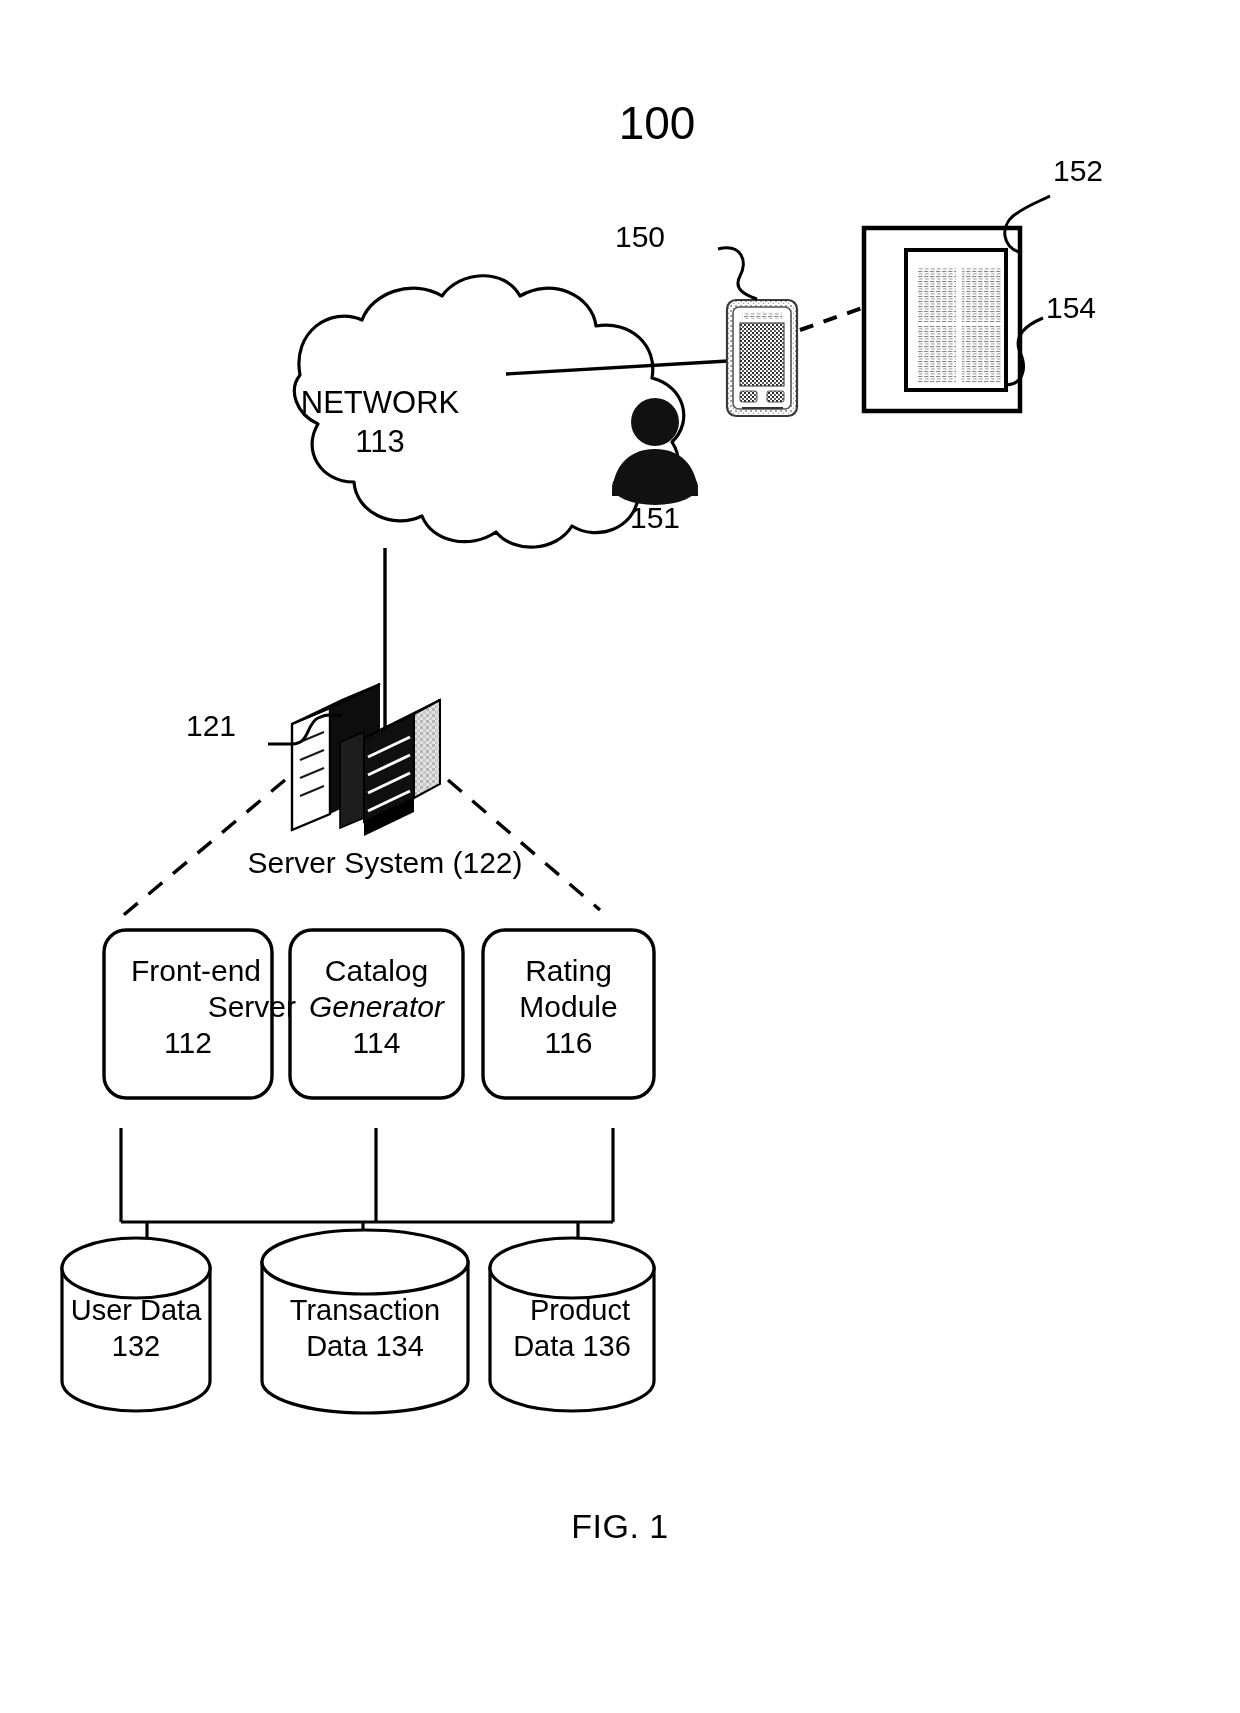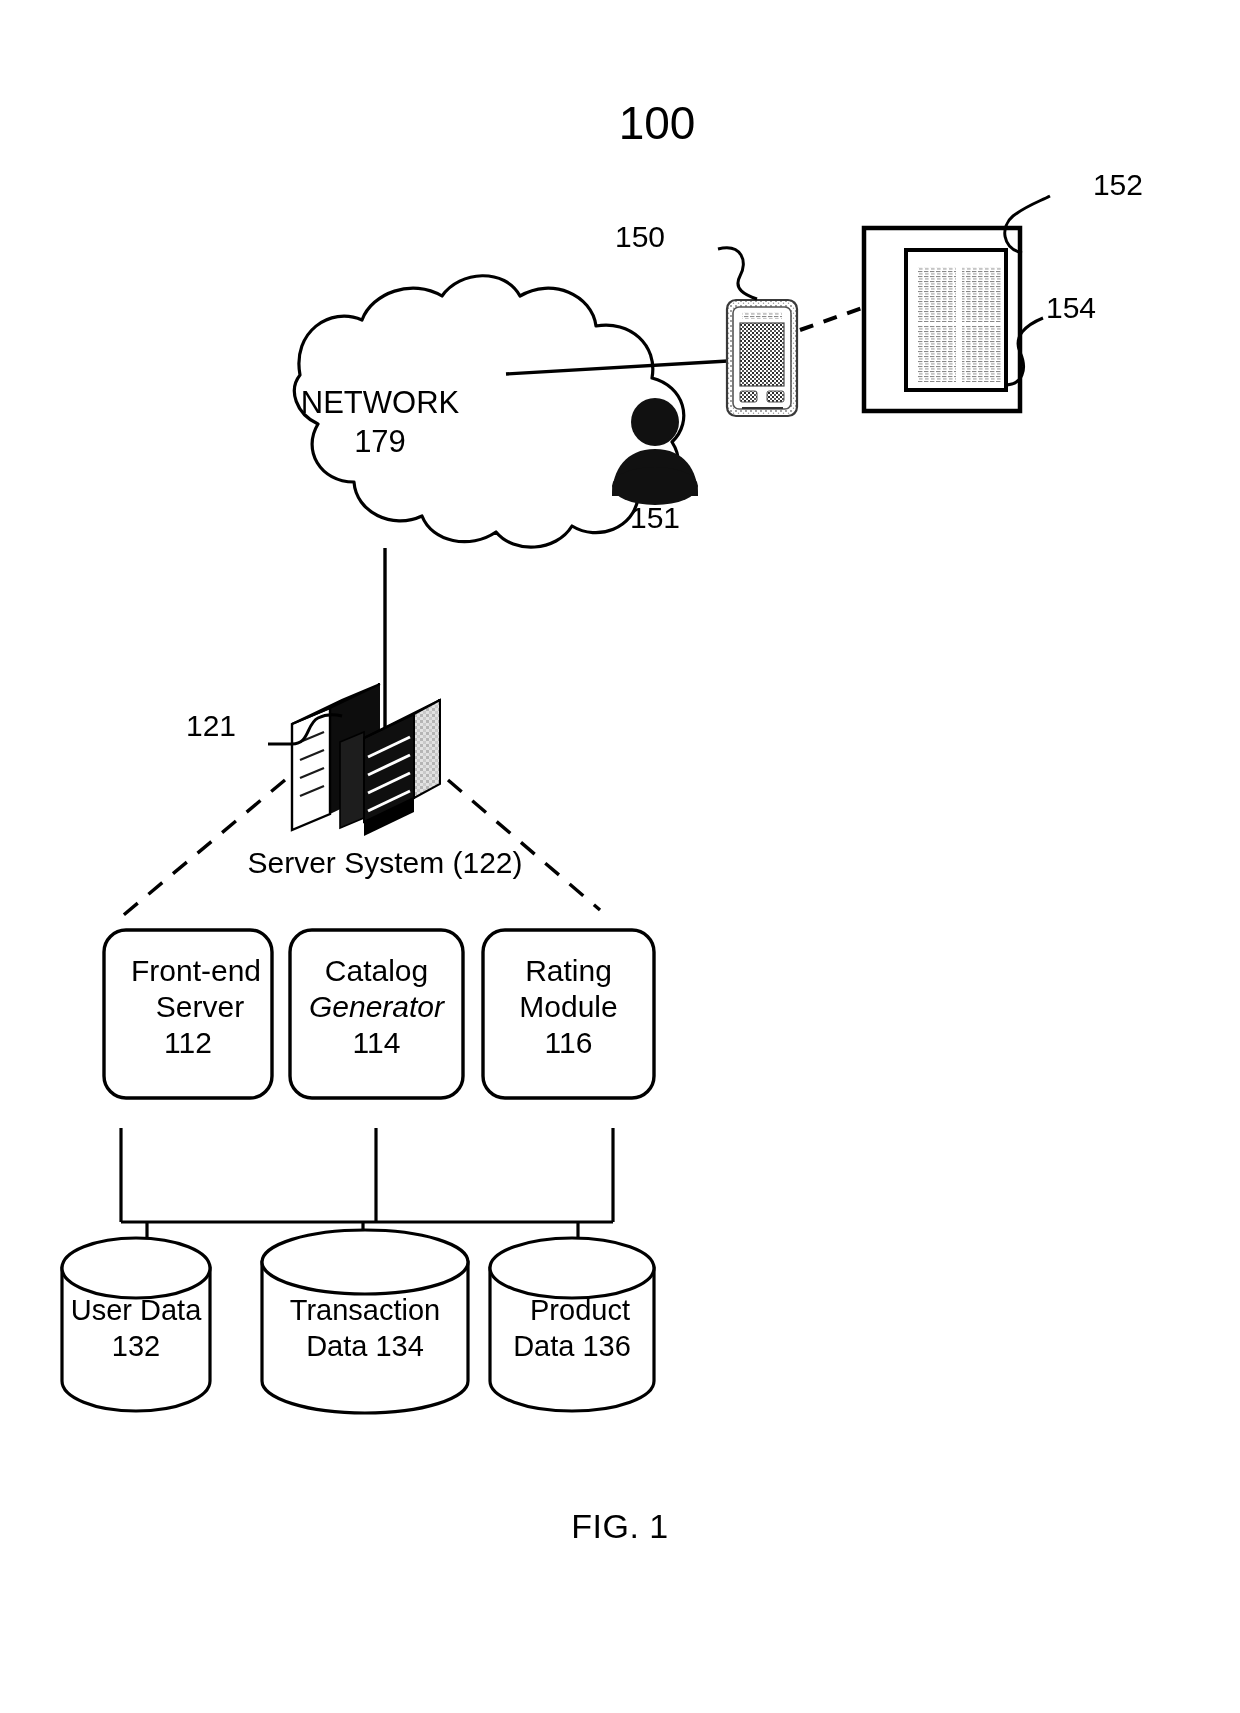--- a/index.html
+++ b/index.html
@@ -213,36 +213,36 @@
     </g>
     <g>
       <path d="M 490 1268 L 490 1381 A 82 30 0 0 0 654 1381 L 654 1268 Z" fill="#ffffff" stroke="#000000" stroke-width="3.2"></path>
       <ellipse cx="572" cy="1268" rx="82" ry="30" fill="#ffffff" stroke="#000000" stroke-width="3.2"></ellipse>
     </g>
   </svg>
 
   <div class="txt fig-number" style="left:0; top:96px; width:1240px;">100</div>
 
   <div class="txt cloud-label" style="left:230px; top:385px; width:300px;">NETWORK</div>
-  <div class="txt cloud-label" style="left:230px; top:424px; width:300px;">179</div>
+  <div class="txt cloud-label" style="left:230px; top:424px; width:300px;">113</div>
 
   <div class="txt ref-num" style="left:600px; top:219px; width:80px;">150</div>
 
   <div class="txt ref-num" style="left:615px; top:500px; width:80px;">151</div>
 
-  <div class="txt ref-num" style="left:1053px; top:167px; width:90px; text-align:right;">152</div>
+  <div class="txt ref-num" style="left:1053px; top:153px; width:90px; text-align:left;">152</div>
 
   <div class="txt ref-num" style="left:1046px; top:290px; width:90px; text-align:left;">154</div>
 
   <div class="txt ref-num" style="left:186px; top:708px; width:84px; text-align:left;">121</div>
 
   <div class="txt sys-label" style="left:145px; top:845px; width:480px;">Server System (122)</div>
 
   <div class="txt box-label" style="left:104px; top:953px; width:168px;margin-left:8px;">Front-end</div>
-  <div class="txt box-label" style="left:104px; top:989px; width:192px;">Server</div>
+  <div class="txt box-label" style="left:104px; top:989px; width:192px;text-align:right;">Server</div>
   <div class="txt box-label" style="left:104px; top:1025px; width:168px;">112</div>
 
   <div class="txt box-label" style="left:290px; top:953px; width:173px;">Catalog</div>
   <div class="txt box-label" style="left:290px; top:989px; width:173px;font-style:italic;">Generator</div>
   <div class="txt box-label" style="left:290px; top:1025px; width:173px;">114</div>
 
   <div class="txt box-label" style="left:483px; top:953px; width:171px;">Rating</div>
   <div class="txt box-label" style="left:483px; top:989px; width:171px;">Module</div>
   <div class="txt box-label" style="left:483px; top:1025px; width:171px;">116</div>
 

